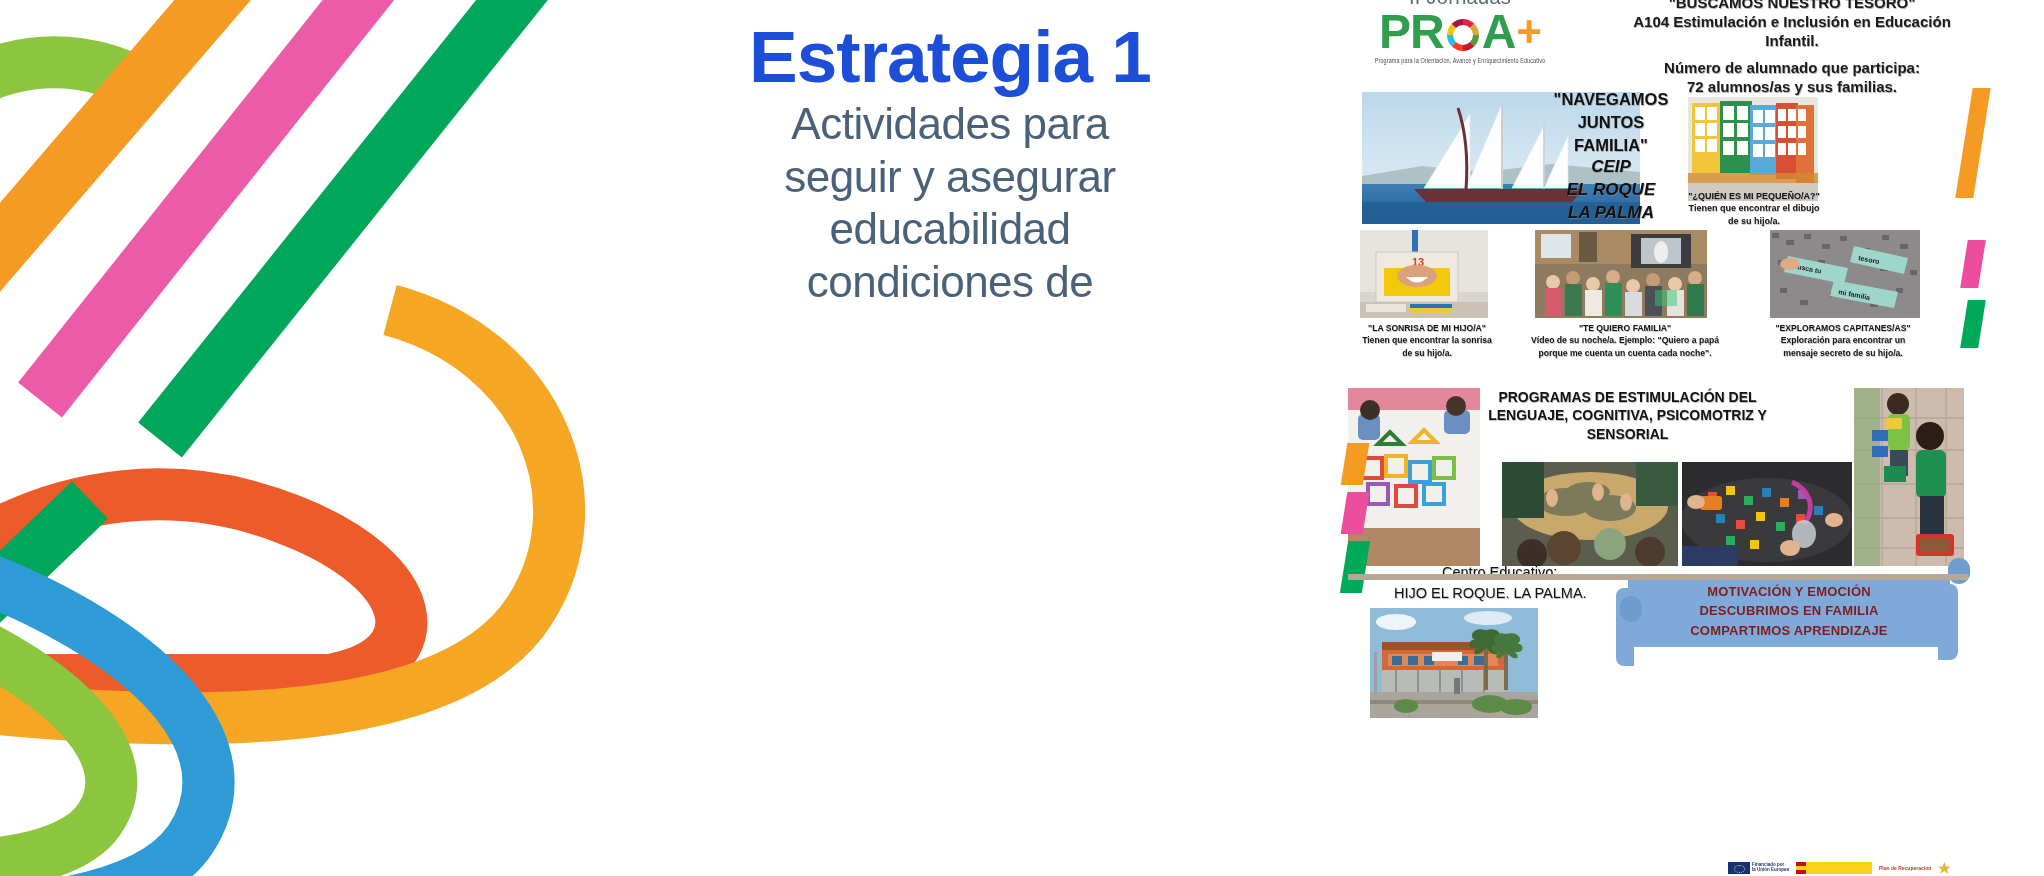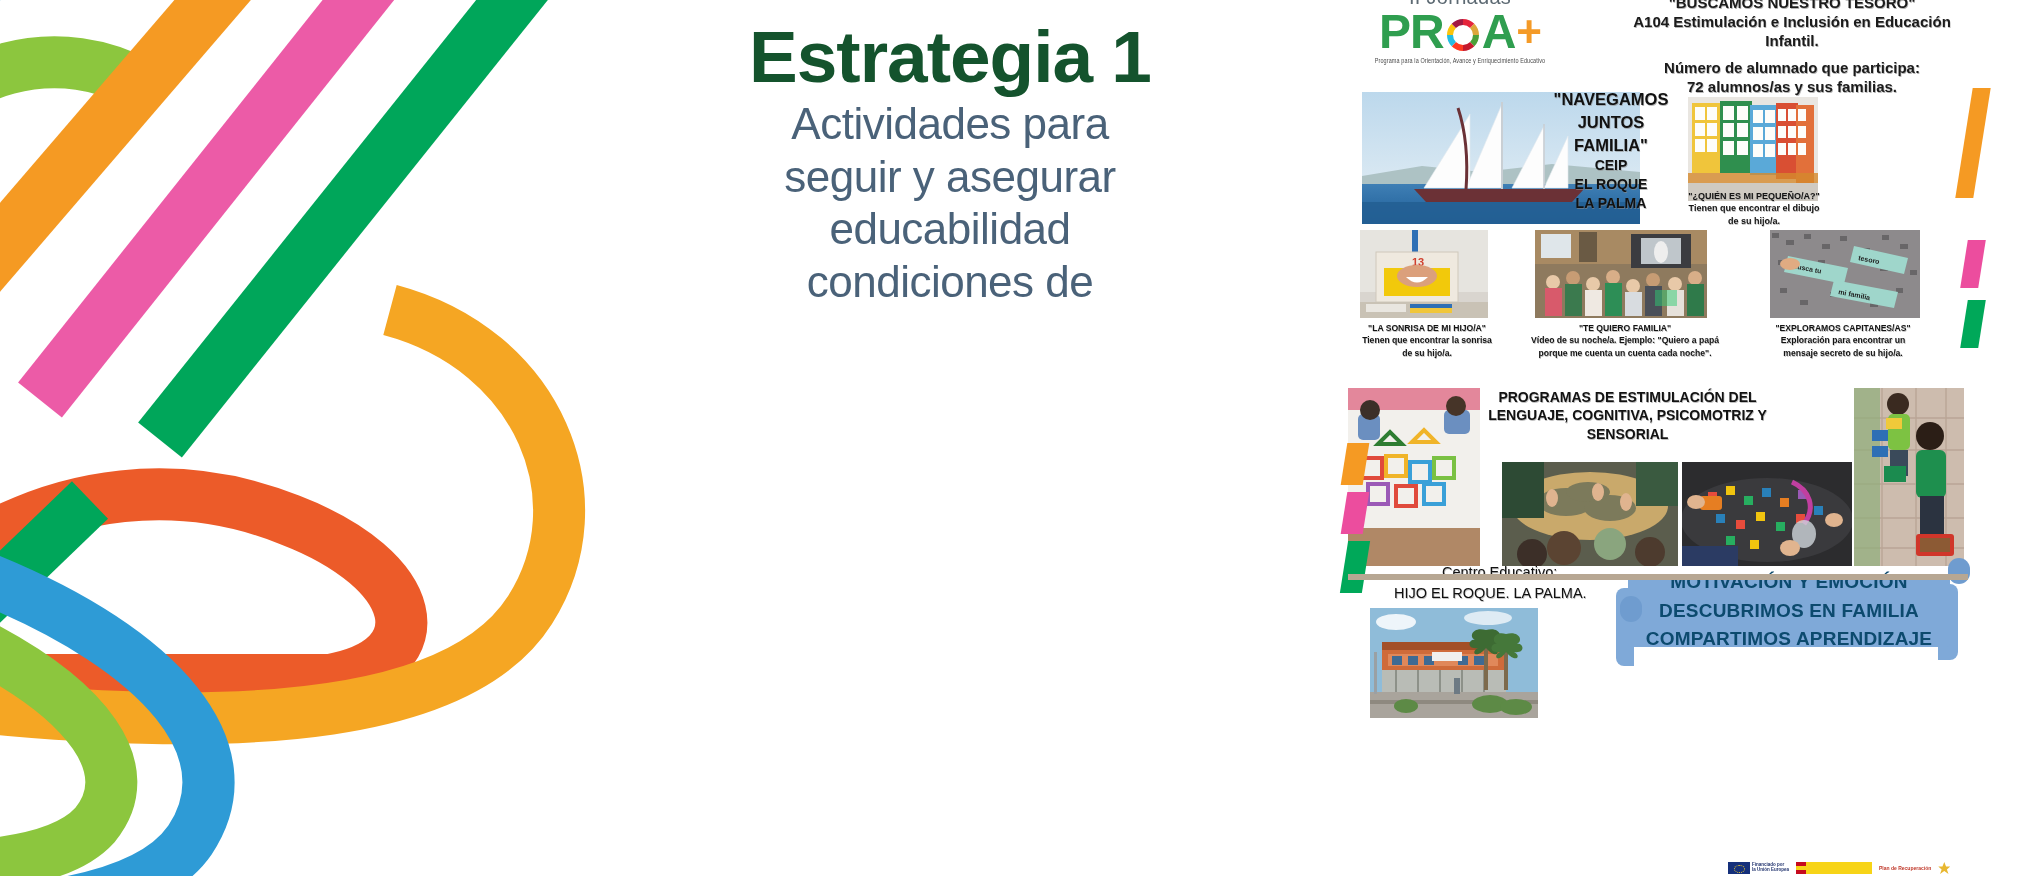--- a/index.html
+++ b/index.html
@@ -6,21 +6,21 @@
   body{width:2044px;height:876px;overflow:hidden;font-family:"Liberation Sans",sans-serif;}
   .stage{position:relative;width:2044px;height:876px;background:#ffffff;overflow:hidden;}
 
   
   .slide{position:absolute;left:0;top:0;width:1330px;height:876px;background:#fff;overflow:hidden;}
 
   .swirl{position:absolute;left:-140px;top:-120px;width:760px;height:1060px;}
   .swirl svg{display:block;}
 
   .titleblock{position:absolute;left:600px;top:16px;width:700px;text-align:center;}
-  .t-strategy{font-size:73px;font-weight:bold;color:#14532d;letter-spacing:-1px;line-height:1.12;}
+  .t-strategy{font-size:73px;font-weight:bold;color:#1d4ed8;letter-spacing:-1px;line-height:1.12;}
   .t-sub{font-size:44px;font-weight:400;color:#4a6279;line-height:1.20;letter-spacing:-0.5px;}
 
   
   .poster{position:absolute;left:1330px;top:0;width:714px;height:876px;background:#fff;overflow:hidden;}
 
   
   .proa{position:absolute;left:35px;top:-14px;width:190px;text-align:center;}
   .proa-jorn{font-size:20px;color:#5d6a73;font-family:"Liberation Sans",sans-serif;letter-spacing:.3px;}
   .proa-word{font-size:48px;font-weight:bold;color:#2f9e4f;line-height:0.95;letter-spacing:-1px;display:flex;justify-content:center;align-items:center;}
   .proa-word .plus{color:#f49a27;font-size:44px;margin-left:1px;}
@@ -30,40 +30,40 @@
   
   .phead{position:absolute;left:222px;top:-6px;width:480px;text-align:center;font-weight:bold;font-size:15px;line-height:1.25;color:#1b1b1b;
          text-shadow:0.7px 0.7px 0 rgba(120,120,120,.55);}
   .phead .sp{display:block;height:9px;}
 
   
   .boatwrap{position:absolute;left:32px;top:92px;width:278px;height:132px;overflow:hidden;}
   .navtext{position:absolute;left:222px;top:88px;width:118px;text-align:center;font-weight:bold;color:#111;
            text-shadow:0.7px 0.7px 0 rgba(140,140,140,.6);}
   .navtext .big{font-size:16.5px;line-height:1.38;display:block;}
-  .navtext .sm{font-size:14px;line-height:1.33;display:block;}
+  .navtext .sm{font-size:17px;line-height:1.33;display:block;font-style:italic;}
 
   .gridimg{position:absolute;left:358px;top:97px;width:130px;height:104px;}
   .cap-grid{position:absolute;left:330px;top:190px;width:188px;text-align:center;font-weight:bold;font-size:9px;line-height:1.38;color:#141414;
             text-shadow:0.6px 0.6px 0 rgba(150,150,150,.55);}
   .ph{position:absolute;overflow:hidden;}
   .cap3{position:absolute;top:322px;font-weight:bold;font-size:8.6px;line-height:1.45;color:#141414;text-align:center;
         text-shadow:0.6px 0.6px 0 rgba(150,150,150,.55);}
 
   .progtitle{position:absolute;left:125px;top:388px;width:345px;text-align:center;font-weight:bold;font-size:14px;line-height:1.32;color:#121212;
              text-shadow:0.7px 0.7px 0 rgba(140,140,140,.55);}
 
   .centro{position:absolute;left:20px;top:562px;width:300px;font-weight:normal;font-size:14.5px;line-height:1.45;color:#111;
           text-shadow:0.7px 0.7px 0 rgba(150,150,150,.55);margin-left:44px;}
   .centro .l1{display:block;padding-left:48px;}
 
   .scroll{position:absolute;left:628px;top:570px;width:0;height:0;}
   .scrollbox{position:absolute;left:-330px;top:5px;width:322px;height:72px;background:#7fa9d8;border-radius:3px;
              display:flex;flex-direction:column;align-items:center;justify-content:center;}
-  .scrollbox div{color:#0c4a6e;font-weight:bold;font-size:19px;line-height:1.5;letter-spacing:.2px;}
+  .scrollbox div{color:#7f1d1d;font-weight:bold;font-size:13px;line-height:1.5;letter-spacing:.2px;}
   .curlR{position:absolute;right:-12px;top:-12px;width:22px;height:26px;border-radius:11px;background:#6f9ccf;}
   .curlL{position:absolute;left:-338px;top:26px;width:22px;height:26px;border-radius:11px;background:#6f9ccf;}
   .tailR{position:absolute;left:-20px;top:14px;width:20px;height:76px;background:#7fa9d8;border-radius:0 8px 8px 0;}
   .tailL{position:absolute;left:-342px;top:18px;width:18px;height:78px;background:#7fa9d8;border-radius:8px 0 0 8px;}
 
   .funders{position:absolute;left:398px;top:860px;width:300px;height:16px;display:flex;gap:7px;align-items:center;}
   .fbox{height:12px;display:flex;align-items:center;gap:2px;}
   .eu{width:22px;height:12px;background:#15307b;position:relative;}
   .eu::after{content:"";position:absolute;left:6px;top:3px;width:9px;height:6px;border:1px dotted #f5d22b;border-radius:50%;}
   .ftxt{font-size:4.5px;color:#23356f;font-weight:bold;line-height:1.1;}

